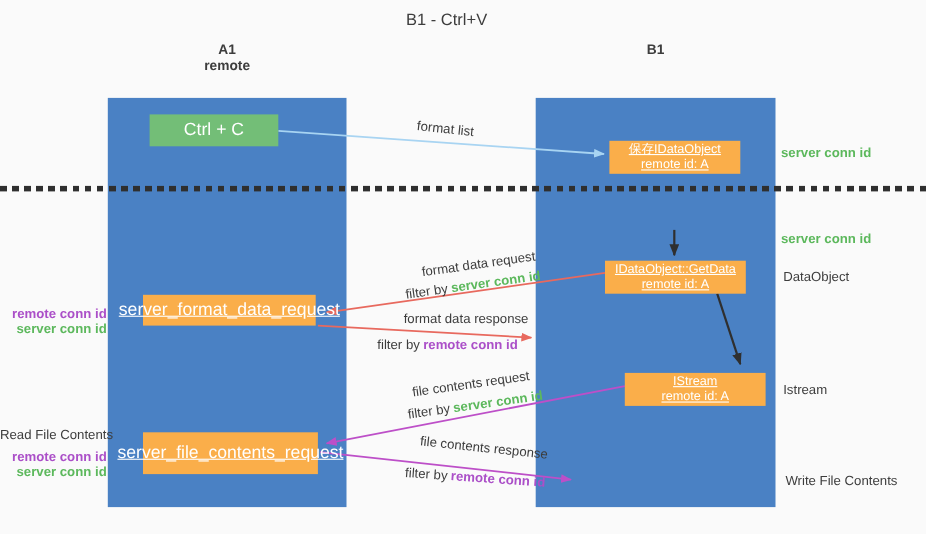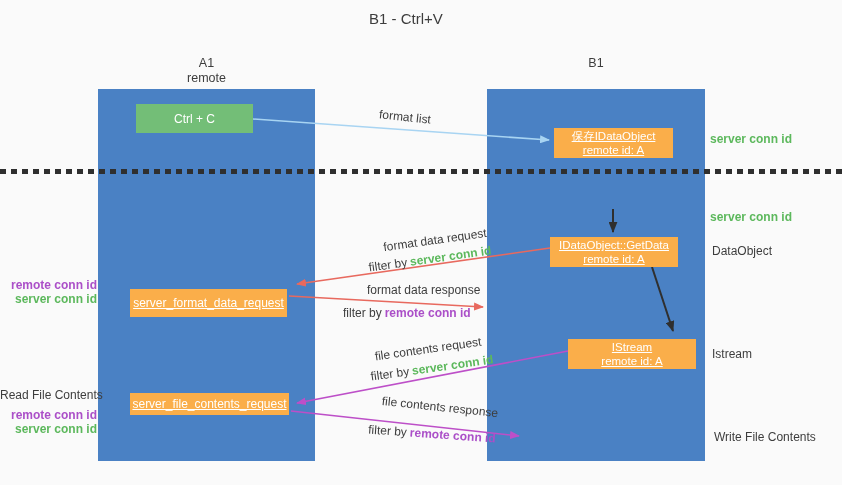--- a/index.html
+++ b/index.html
@@ -15,41 +15,41 @@
     font-family:"Liberation Sans",sans-serif;color:var(--text-dark);
   }
   .title{
     position:absolute;top:9px;left:306px;width:200px;text-align:center;
     font-size:15px;line-height:19px;color:var(--text-dark);z-index:5;
   }
   .lane{position:absolute;top:89px;height:372px;background:var(--column-blue);z-index:1;}
   .lane-a1{left:98px;width:217px;}
   .lane-b1{left:487px;width:218px;}
   .lane-header{
-    position:absolute;top:56px;text-align:center;font-size:12.5px;line-height:15px;
-    color:var(--text-dark);z-index:5;
+    position:absolute;top:38px;text-align:center;font-size:12.5px;line-height:15px;
+    color:var(--text-dark);z-index:5;font-weight:bold;
   }
   .lane-header.h-a1{left:98px;width:217px;}
   .lane-header.h-b1{left:487px;width:218px;}
   .dotted{
     position:absolute;left:0;top:169px;width:842px;height:5px;z-index:2;
     background:repeating-linear-gradient(to right,var(--arrow-black) 0 6px,transparent 6px 11px);
   }
   svg.arrows{position:absolute;left:0;top:0;z-index:3;}
   .st-blue{stroke:var(--arrow-lightblue);stroke-width:1.6;fill:none;}
   .st-red{stroke:var(--arrow-red);stroke-width:1.6;fill:none;}
   .st-mag{stroke:var(--arrow-magenta);stroke-width:1.6;fill:none;}
   .st-black{stroke:var(--arrow-black);stroke-width:2;fill:none;}
   .mk-blue{fill:var(--arrow-lightblue);}
   .mk-red{fill:var(--arrow-red);}
   .mk-mag{fill:var(--arrow-magenta);}
   .mk-black{fill:var(--arrow-black);}
   .box{
     position:absolute;z-index:4;display:flex;flex-direction:column;
-    align-items:center;justify-content:center;color:#fff;font-size:12px;
+    align-items:center;justify-content:center;color:#fff;font-size:16px;
     line-height:14px;text-align:center;white-space:nowrap;
   }
   .box.green{background:var(--box-green);}
   .box.orange{background:var(--box-orange);text-decoration:underline;}
   .lbl{position:absolute;z-index:5;font-size:12px;line-height:14px;color:var(--text-dark);white-space:nowrap;}
   .lbl.green{color:var(--label-green);font-weight:bold;}
   .lbl.purple{color:var(--label-purple);font-weight:bold;}
   .lbl .pre{padding-right:3px;}
   .lbl .g{color:var(--label-green);font-weight:bold;}
   .lbl .p{color:var(--label-purple);font-weight:bold;}
@@ -106,28 +106,28 @@
     <div>Ctrl + C</div>
   </div>
   <div class="box orange" style="left:554px;top:128px;width:119px;height:30px;font-size:11.5px;">
     <div>保存IDataObject</div>
     <div>remote id: A</div>
   </div>
   <div class="box orange" style="left:550px;top:237px;width:128px;height:30px;font-size:11.5px;">
     <div>IDataObject::GetData</div>
     <div>remote id: A</div>
   </div>
-  <div class="box orange" style="left:130px;top:289px;width:157px;height:28px;">
+  <div class="box orange" style="left:130px;top:268px;width:157px;height:28px;">
     <div>server_format_data_request</div>
   </div>
   <div class="box orange" style="left:568px;top:339px;width:128px;height:30px;font-size:11.5px;">
     <div>IStream</div>
     <div>remote id: A</div>
   </div>
-  <div class="box orange" style="left:130px;top:393px;width:159px;height:22px;">
+  <div class="box orange" style="left:130px;top:393px;width:159px;height:38px;">
     <div>server_file_contents_request</div>
   </div>
 
   <div class="lbl green" style="left:710px;top:132px;">server conn id</div>
   <div class="lbl green" style="left:710px;top:210px;">server conn id</div>
   <div class="lbl" style="left:712px;top:244px;">DataObject</div>
   <div class="lbl" style="left:712px;top:347px;">Istream</div>
   <div class="lbl" style="left:714px;top:430px;">Write File Contents</div>
 
   <div class="lbl purple left-block" style="top:278px;">remote conn id</div>

